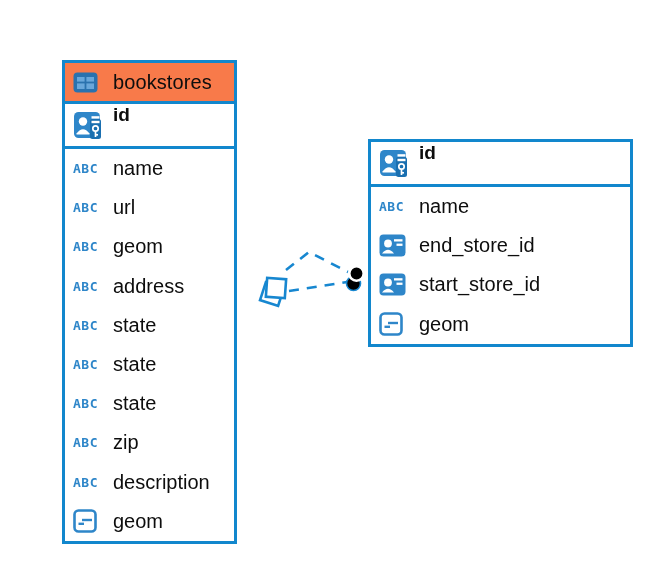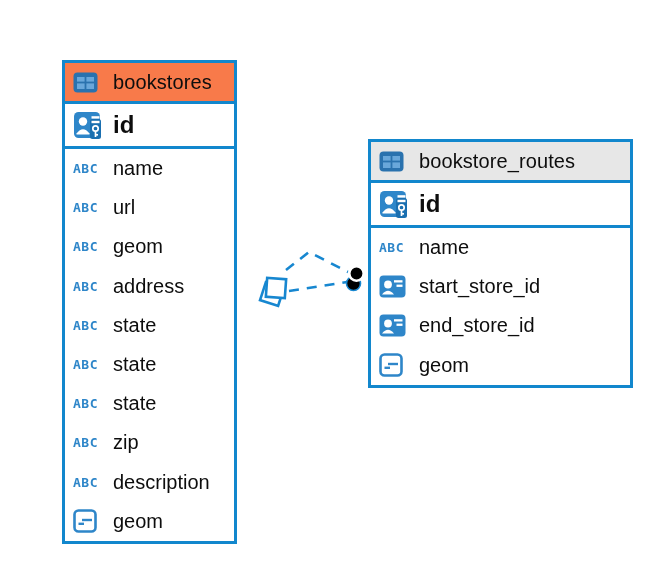--- a/index.html
+++ b/index.html
@@ -38,25 +38,24 @@
     padding: 0 8px;
     border-bottom: 3px solid var(--accent-blue);
     font-size: 20px;
     letter-spacing: 0.1px;
   }
   .table-header.orange { background: var(--header-orange); }
   .table-header.gray   { background: var(--header-gray); }
 
   .pk-row {
     display: flex;
-    align-items: center;
     height: 45px;
     padding: 0 8px;
     border-bottom: 3px solid var(--accent-blue);
-    font-size: 24px;
+    font-size: 19px;
     font-weight: bold;
     background: #ffffff;
   }
   .col-row {
     display: flex;
     align-items: center;
     height: 39.2px;
     padding: 1px 8px;
     font-size: 20px;
     background: #ffffff;
@@ -211,32 +210,20 @@
           <rect x="1.5" y="1.5" width="21" height="21" rx="4" fill="none" stroke="#2E86C9" stroke-width="2.6"></rect>
           <line x1="9" y1="11" x2="19" y2="11" stroke="#2E86C9" stroke-width="2.4"></line>
           <line x1="5.5" y1="14.8" x2="11" y2="14.8" stroke="#2E86C9" stroke-width="2.4"></line>
         </svg>
       </span>
       <span class="row-label">geom</span>
     </div>
   </div>
 
   <div class="erd-table routes">
-    <div class="table-header gray">
-      <span class="icon-slot">
-        <svg width="25" height="21" viewBox="0 0 25 21">
-          <rect x="0.5" y="0.5" width="24" height="20" rx="4" fill="#2A72AE"></rect>
-          <rect x="4" y="5" width="7.6" height="4.6" fill="#69A7DA"></rect>
-          <rect x="13.4" y="5" width="7.6" height="4.6" fill="#69A7DA"></rect>
-          <rect x="4" y="11.4" width="7.6" height="5.6" fill="#69A7DA"></rect>
-          <rect x="13.4" y="11.4" width="7.6" height="5.6" fill="#69A7DA"></rect>
-        </svg>
-      </span>
-      <span class="row-label">bookstore_routes</span>
-    </div>
 
     <div class="pk-row">
       <span class="icon-slot">
         <svg width="30" height="30" viewBox="0 0 30 30">
           <rect x="1" y="2" width="26" height="26" rx="4.5" fill="#2E86C9"></rect>
           <rect x="17" y="9" width="11" height="20" rx="2.5" fill="#1A6FB0"></rect>
           <rect x="18.5" y="6.2" width="8" height="2.4" fill="#ffffff"></rect>
           <rect x="18.5" y="10.8" width="8" height="2.4" fill="#ffffff"></rect>
           <circle cx="10" cy="11.5" r="4.2" fill="#ffffff"></circle>
           <path d="M3.5 23.5 q6.5 -8.5 13 0 l0 1 l-13 0 z" fill="#ffffff"></path>
@@ -257,33 +244,33 @@
     <div class="col-row">
       <span class="icon-slot">
         <svg width="27" height="23" viewBox="0 0 27 23">
           <rect x="0.5" y="0.5" width="26" height="22" rx="4" fill="#2E86C9"></rect>
           <circle cx="9" cy="9.5" r="3.9" fill="#ffffff"></circle>
           <path d="M3 19.5 q6 -7.5 12 0 z" fill="#ffffff"></path>
           <rect x="15" y="5.2" width="8.5" height="2.3" fill="#ffffff"></rect>
           <rect x="17.5" y="9.6" width="6" height="2.3" fill="#ffffff"></rect>
         </svg>
       </span>
-      <span class="row-label">start_store_id</span>
+      <span class="row-label">end_store_id</span>
     </div>
     <div class="col-row">
       <span class="icon-slot">
         <svg width="27" height="23" viewBox="0 0 27 23">
           <rect x="0.5" y="0.5" width="26" height="22" rx="4" fill="#2E86C9"></rect>
           <circle cx="9" cy="9.5" r="3.9" fill="#ffffff"></circle>
           <path d="M3 19.5 q6 -7.5 12 0 z" fill="#ffffff"></path>
           <rect x="15" y="5.2" width="8.5" height="2.3" fill="#ffffff"></rect>
           <rect x="17.5" y="9.6" width="6" height="2.3" fill="#ffffff"></rect>
         </svg>
       </span>
-      <span class="row-label">end_store_id</span>
+      <span class="row-label">start_store_id</span>
     </div>
     <div class="col-row">
       <span class="icon-slot">
         <svg width="24" height="24" viewBox="0 0 24 24">
           <rect x="1.5" y="1.5" width="21" height="21" rx="4" fill="none" stroke="#2E86C9" stroke-width="2.6"></rect>
           <line x1="9" y1="11" x2="19" y2="11" stroke="#2E86C9" stroke-width="2.4"></line>
           <line x1="5.5" y1="14.8" x2="11" y2="14.8" stroke="#2E86C9" stroke-width="2.4"></line>
         </svg>
       </span>
       <span class="row-label">geom</span>

